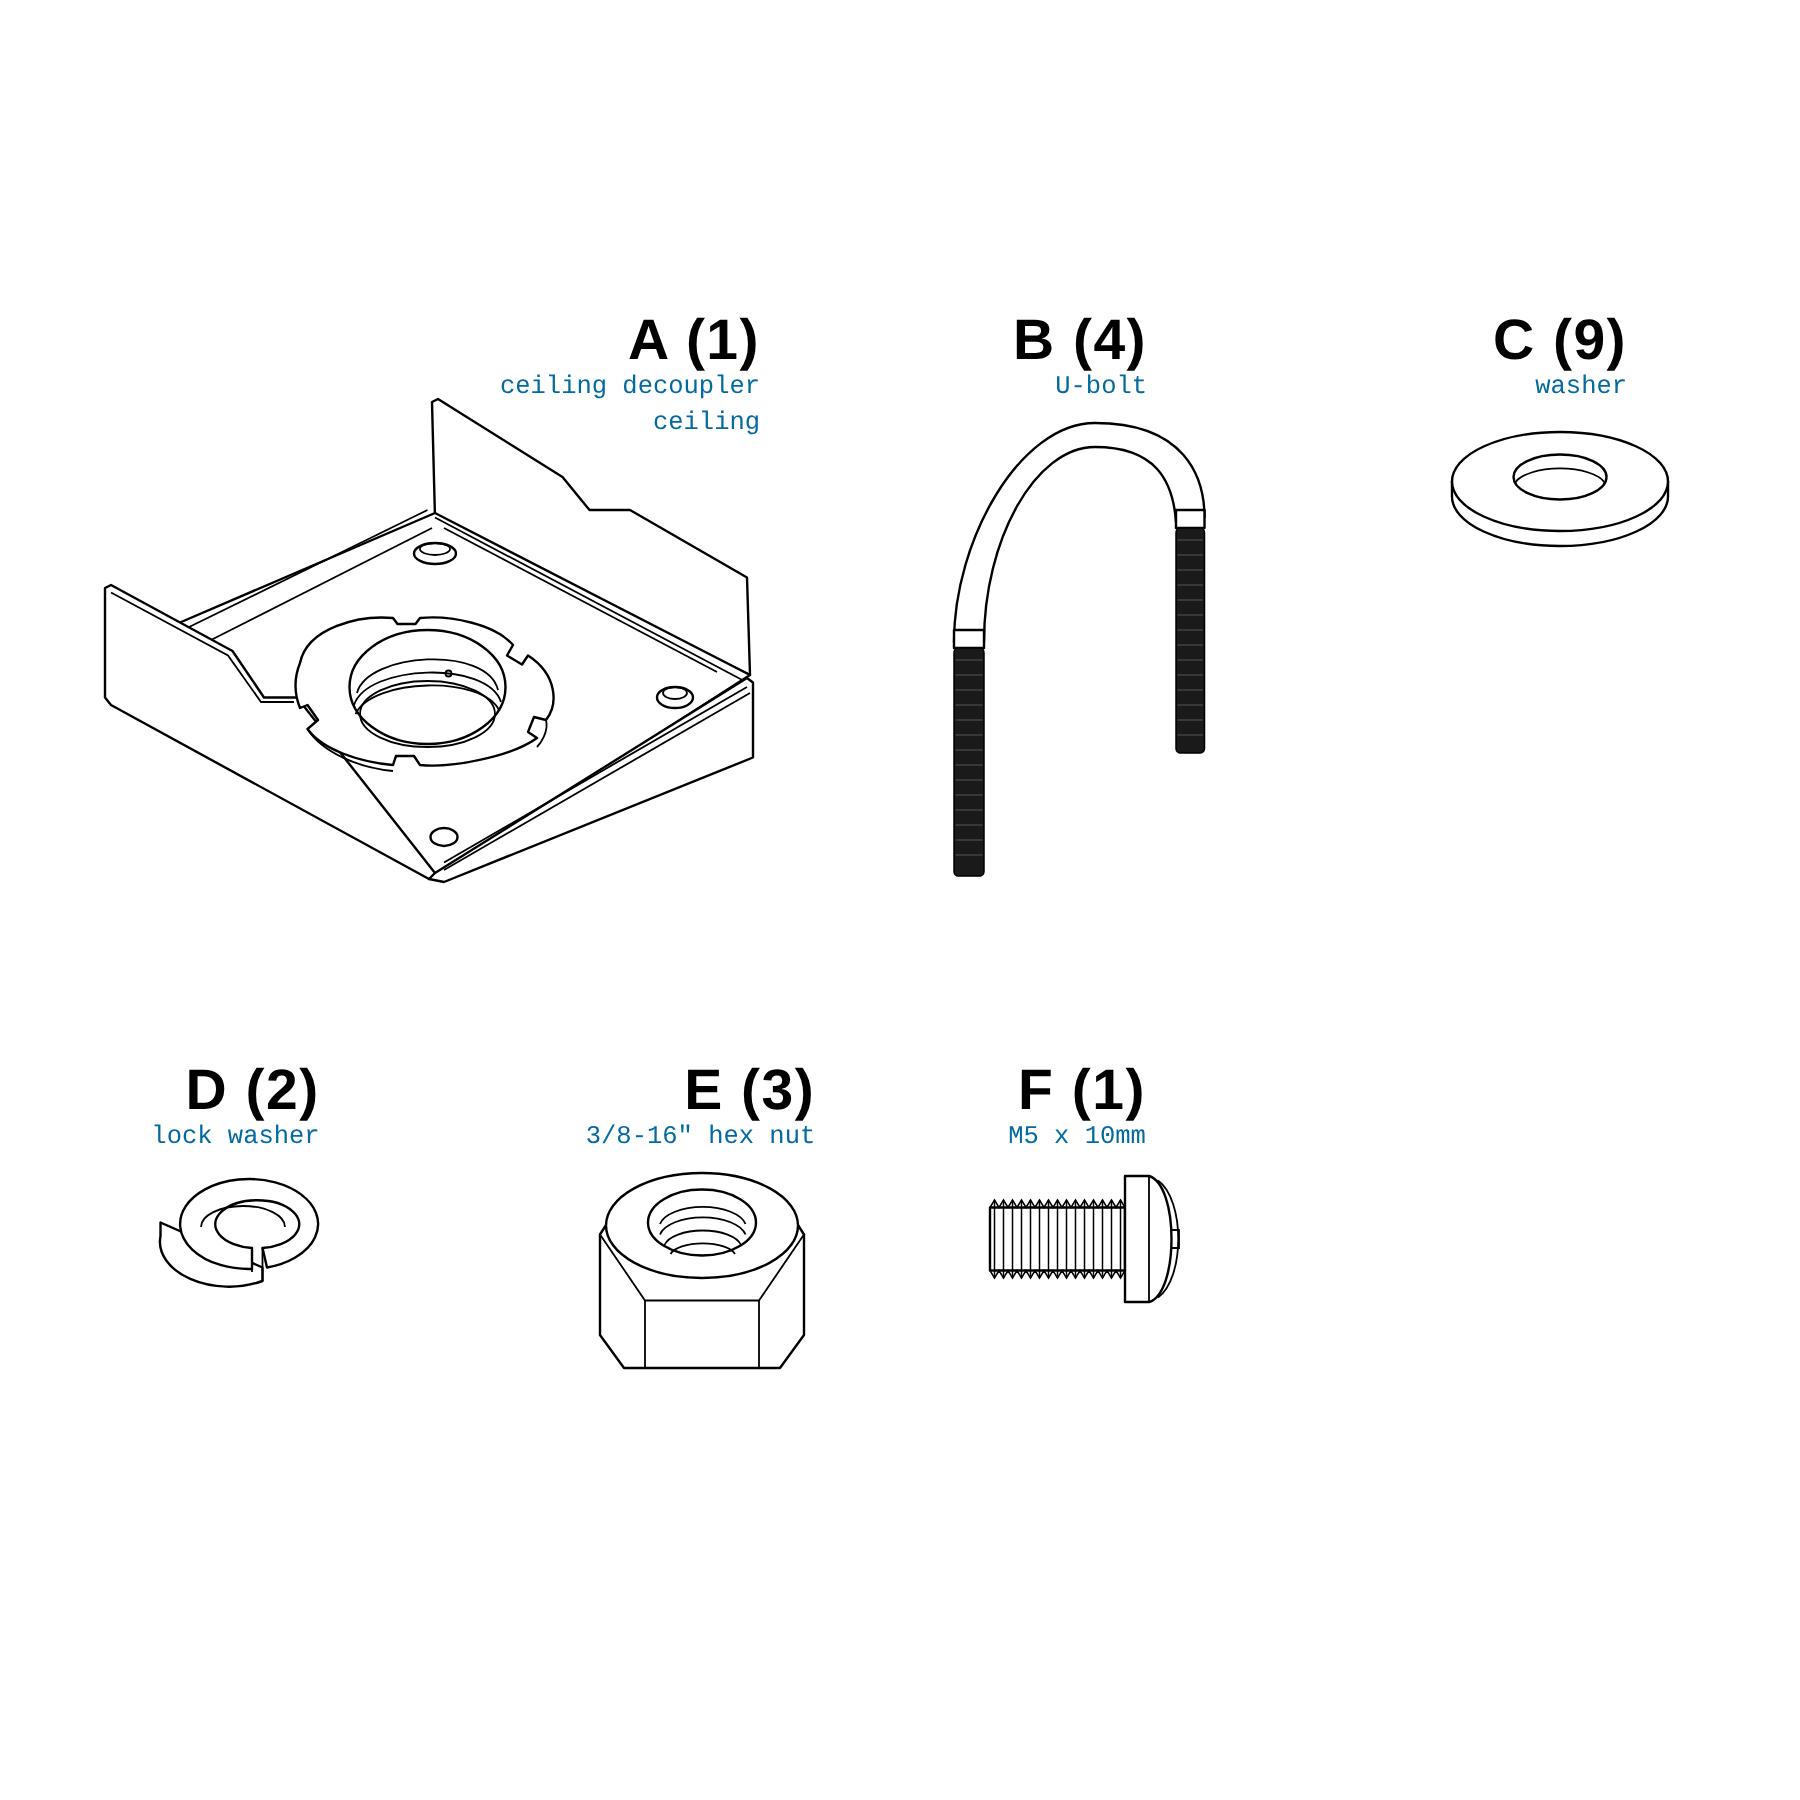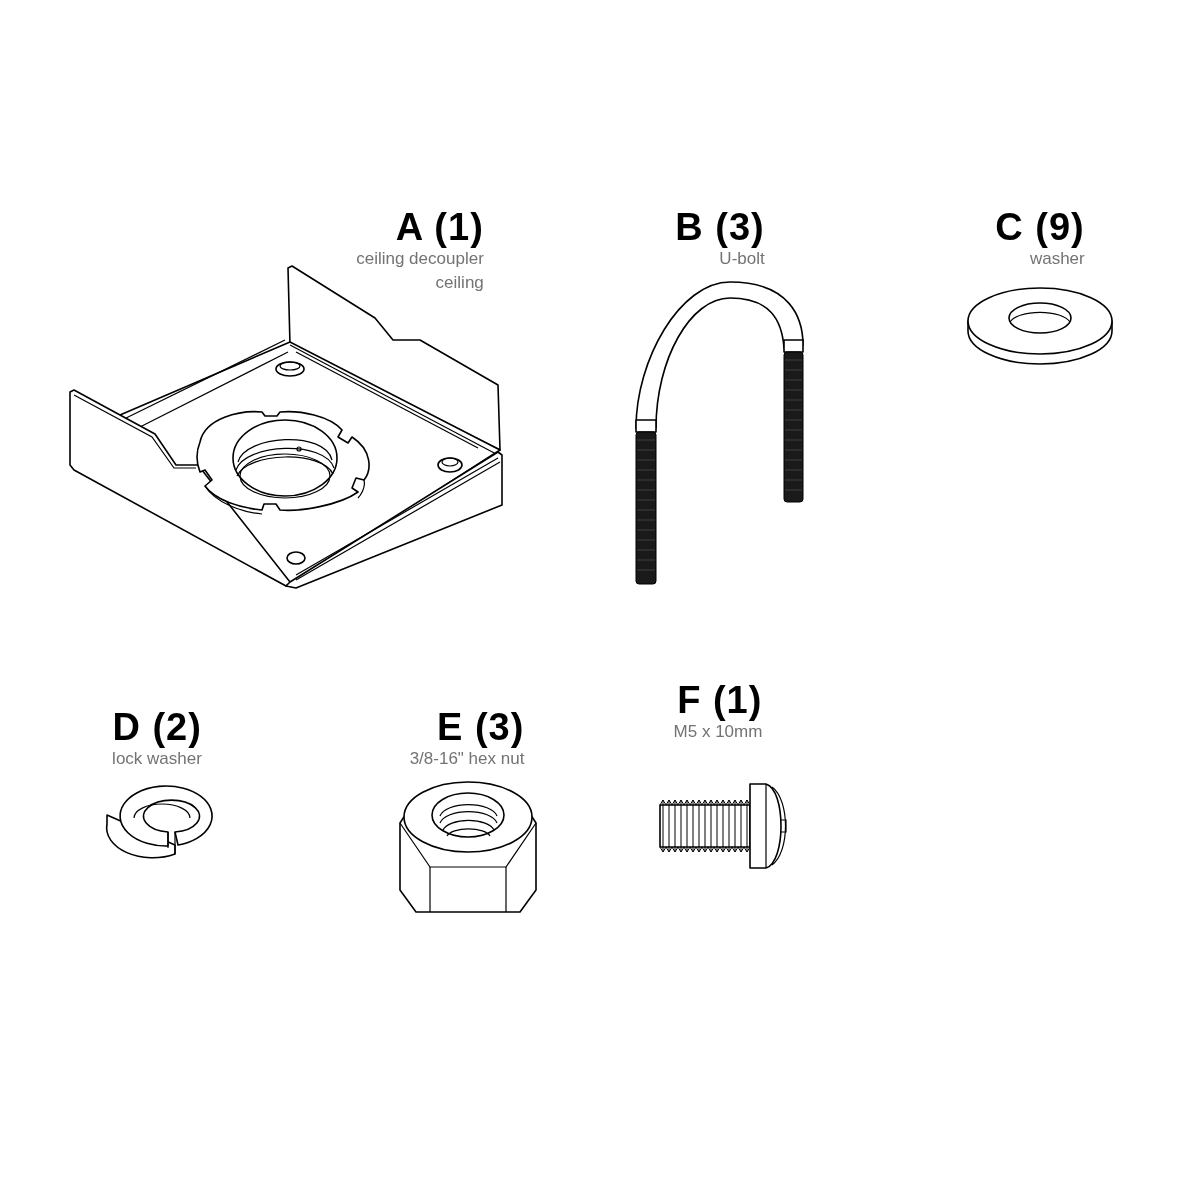--- a/index.html
+++ b/index.html
@@ -25,21 +25,22 @@
       font-weight: bold;
       font-size: 38px;
       line-height: 40px;
       letter-spacing: 1px;
       display: block;
     }
     .label .desc {
       font-size: 17px;
       line-height: 24px;
       display: block;
-      color: #737373;
+      color: #0369a1;
+      font-family: Liberation Mono, monospace;
     }
     svg {
       position: absolute;
       overflow: visible;
     }
     svg .s { fill: #fff; stroke: #000; stroke-width: 1.6; stroke-linejoin: round; }
     svg .t { fill: none; stroke: #000; stroke-width: 1.2; }
     svg .thr { fill: #1a1a1a; stroke: #000; stroke-width: 1; }
   </style>
 </head>
@@ -82,21 +83,21 @@
 
   <ellipse class="s" cx="285" cy="458" rx="52" ry="38"></ellipse>
   <path class="t" d="M 238,462 C 245,435 325,430 332,460"></path>
   <path class="t" d="M 236,470 C 245,443 325,440 334,468"></path>
   <path class="t" d="M 237,476 C 248,452 322,450 333,474"></path>
   <ellipse class="t" cx="285" cy="476" rx="45" ry="22"></ellipse>
   <circle class="t" cx="299" cy="449" r="2"></circle>
 </svg>
 
 <div class="label" style="left:720px; top:207px;">
-  <span class="title">B (3)</span>
+  <span class="title">B (4)</span>
   <span class="desc">U-bolt</span>
 </div>
 <svg width="1200" height="1200" style="left:0;top:0;" viewBox="0 0 1200 1200">
 
   <path class="s" d="M 636,428 C 636,360 680,282 730,282 C 790,282 803,318 803,345 L 784,348 C 782,320 770,298 730,298 C 690,298 656,360 656,428 Z"></path>
 
   <rect class="s" x="636" y="420" width="20" height="12"></rect>
 
   <rect class="thr" x="636" y="432" width="20" height="152" rx="3"></rect>
 
@@ -173,21 +174,21 @@
   <line class="t" x1="506" y1="867" x2="506" y2="912"></line>
   <path class="t" d="M 400,823 L 430,867 L 506,867 L 536,823"></path>
 
   <ellipse class="s" cx="468" cy="815" rx="36" ry="22"></ellipse>
   <path class="t" d="M 440,816 A 29,14 0 0 1 497,816"></path>
   <path class="t" d="M 440,823 A 29,14 0 0 1 497,823"></path>
   <path class="t" d="M 443,830 A 26,12 0 0 1 494,830"></path>
   <path class="t" d="M 447,836 A 22,9 0 0 1 490,836"></path>
 </svg>
 
-<div class="label" style="left:718px; top:680px;">
+<div class="label" style="left:718px; top:707px;">
   <span class="title">F (1)</span>
   <span class="desc">M5 x 10mm</span>
 </div>
 <svg width="1200" height="1200" style="left:0;top:0;" viewBox="0 0 1200 1200">
 
   <path class="s" d="M 660,805 L 750,805 L 750,847 L 660,847 Z"></path>
   <g stroke="#000" stroke-width="1" fill="none">
     <path d="M 660,805 L 663,800 L 666,805 L 669,800 L 672,805 L 675,800 L 678,805 L 681,800 L 684,805 L 687,800 L 690,805 L 693,800 L 696,805 L 699,800 L 702,805 L 705,800 L 708,805 L 711,800 L 714,805 L 717,800 L 720,805 L 723,800 L 726,805 L 729,800 L 732,805 L 735,800 L 738,805 L 741,800 L 744,805 L 747,800 L 750,805"></path>
     <path d="M 660,847 L 663,852 L 666,847 L 669,852 L 672,847 L 675,852 L 678,847 L 681,852 L 684,847 L 687,852 L 690,847 L 693,852 L 696,847 L 699,852 L 702,847 L 705,852 L 708,847 L 711,852 L 714,847 L 717,852 L 720,847 L 723,852 L 726,847 L 729,852 L 732,847 L 735,852 L 738,847 L 741,852 L 744,847 L 747,852 L 750,847"></path>
     <line x1="663" y1="800" x2="663" y2="852"></line>

